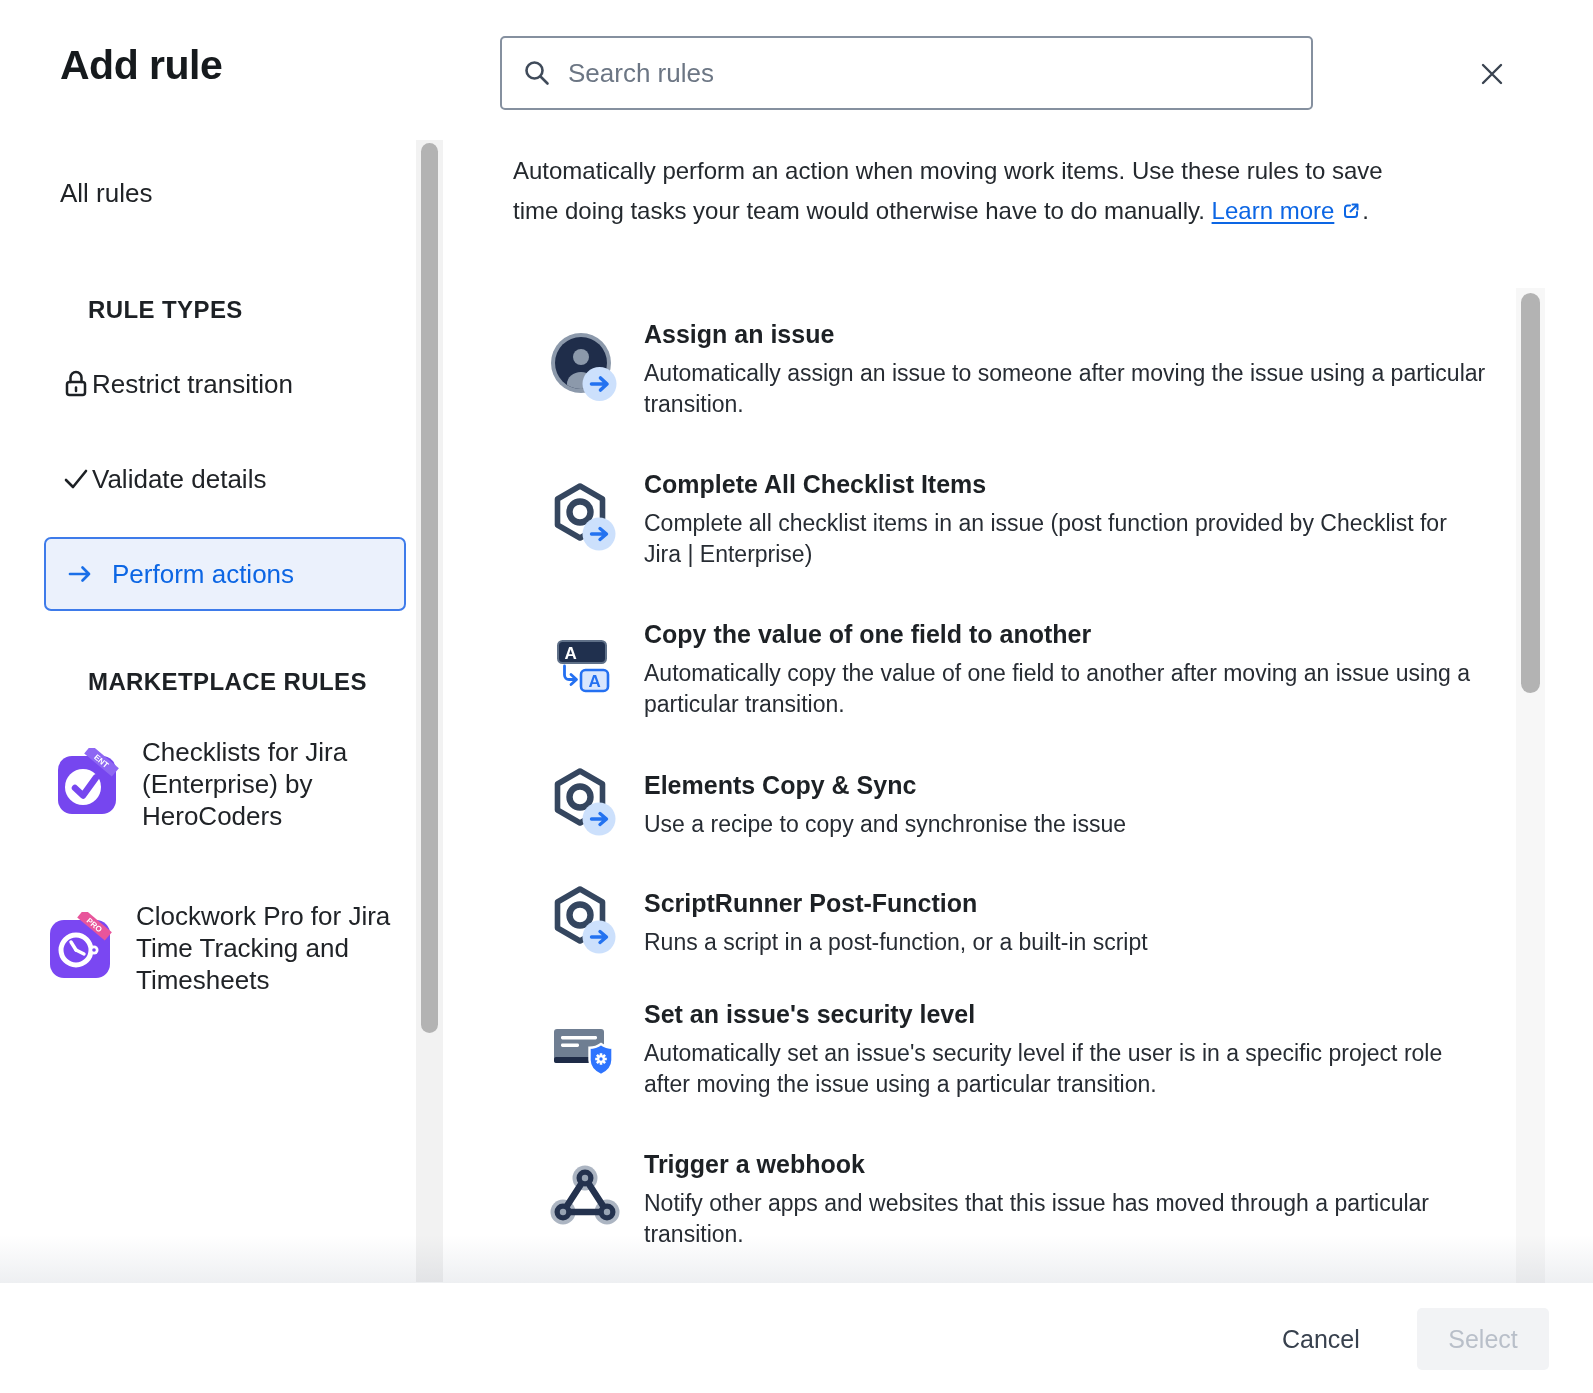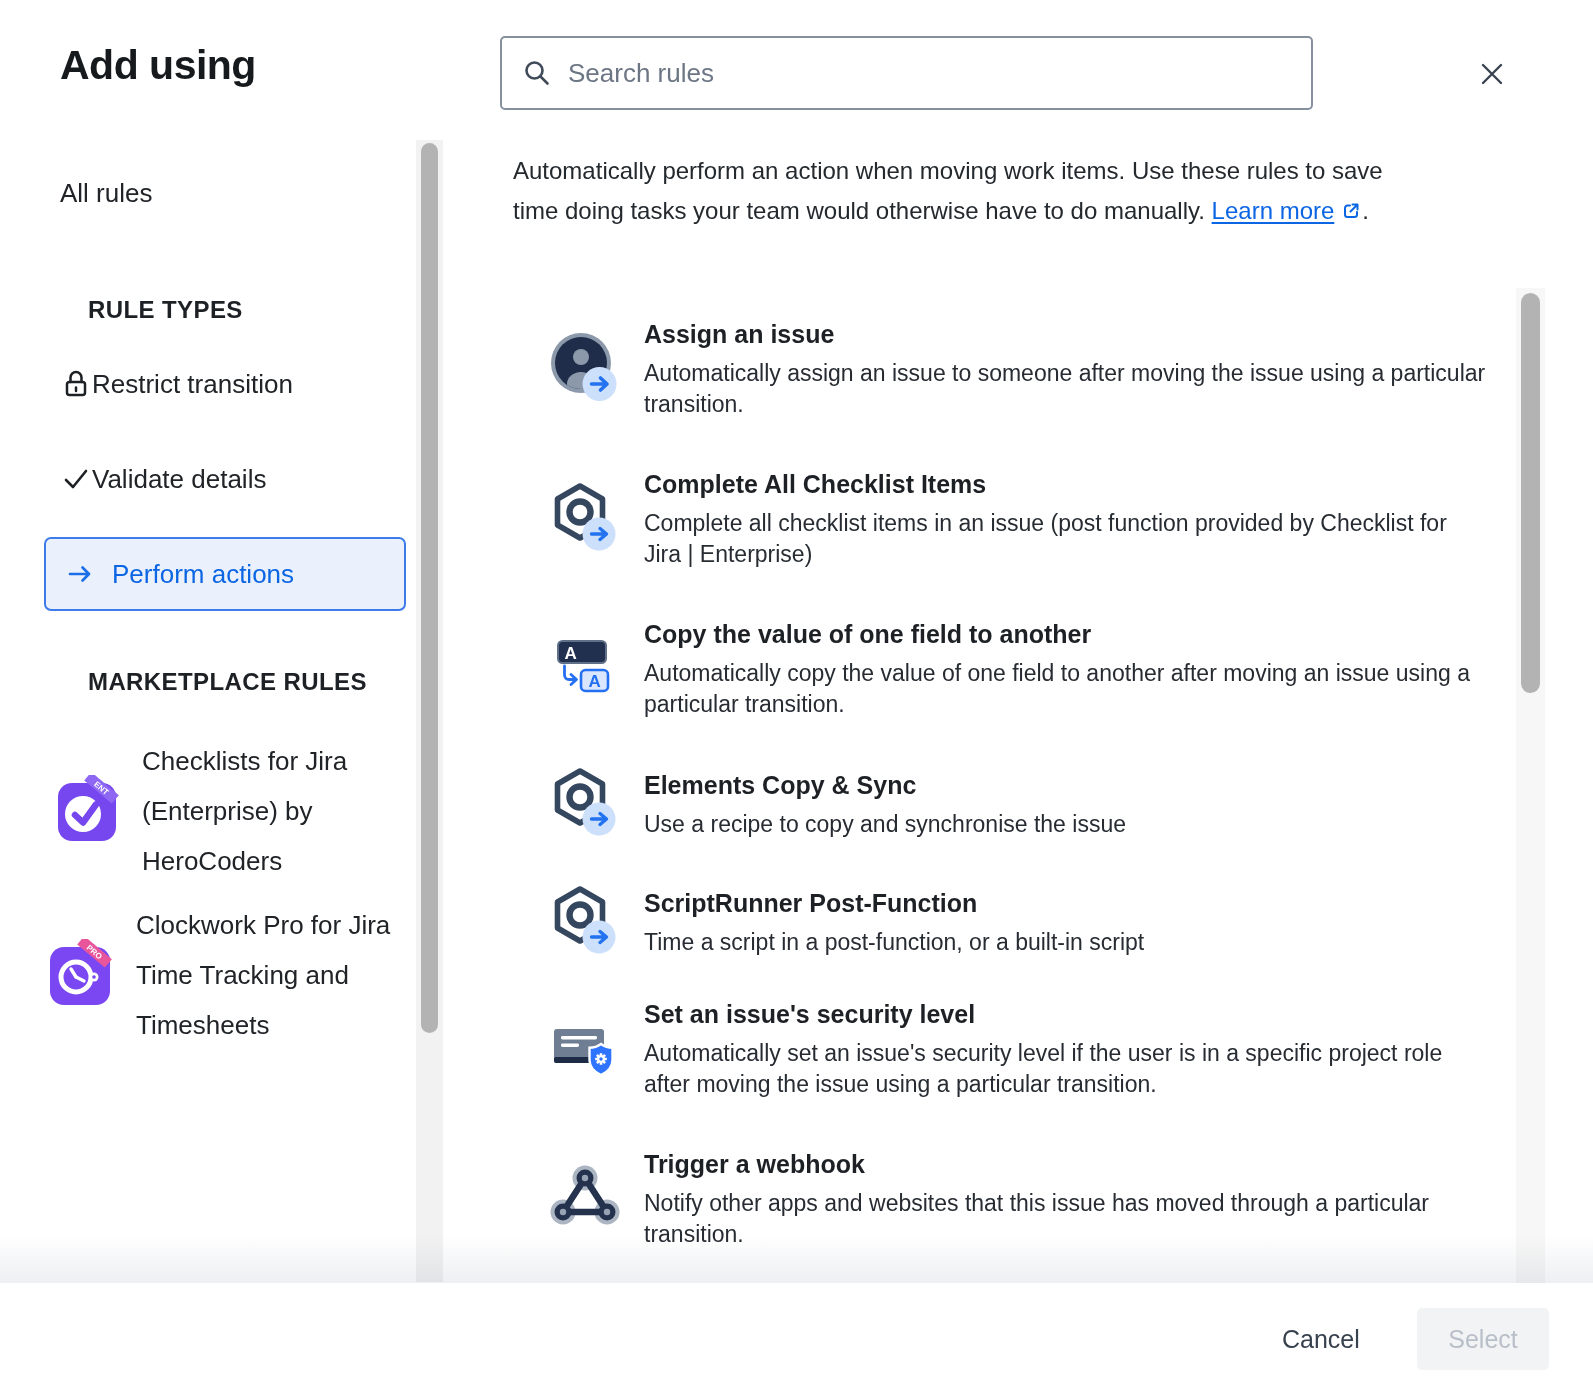--- a/index.html
+++ b/index.html
@@ -41,21 +41,21 @@
   .section-header{left:60px;font-size:24px;font-weight:700;letter-spacing:0.4px;color:#1d2125;margin-left:28px;}
   .side-item{left:60px;display:flex;align-items:center;cursor:pointer;}
   .side-item .ic{width:32px;height:32px;display:flex;align-items:center;justify-content:center;}
   .side-item-selected{
     left:44px;width:362px;height:74px;box-sizing:border-box;
     border:2px solid #3e7bea;background:#ebf1fc;border-radius:7px;
     display:flex;align-items:center;gap:16px;padding-left:18px;cursor:pointer;
   }
   .side-item-selected .lbl{color:#0c66e4;font-size:26px;font-weight:500;}
   .mkt-item{display:flex;align-items:center;gap:16px;cursor:pointer;}
-  .mkt-item .txt{font-size:26px;line-height:50px;color:#202327;}
+  .mkt-item .txt{font-size:26px;line-height:32px;color:#202327;}
 
   
   .rule-item{left:550px;width:940px;display:flex;align-items:center;gap:24px;cursor:pointer;}
   .rule-icon{width:70px;flex:0 0 70px;}
   .rule-title{font-size:25px;font-weight:700;color:#1d2125;margin:0 0 9px 0;}
   .rule-desc{font-size:23px;line-height:31px;color:#272c33;max-width:860px;}
 
   
   .sb-track{background:#f4f4f4;border-radius:0;}
   .sb-thumb{background:#b3b3b3;border-radius:10px;}
@@ -78,21 +78,21 @@
   .select-btn{
     left:1417px;top:1308px;width:132px;height:62px;
     background:#f2f3f5;border:none;border-radius:5px;
     font-size:25px;font-weight:500;color:#b9bfc9;
     font-family:"Liberation Sans",sans-serif;cursor:default;
   }
 </style>
 </head>
 <body>
 
-<div class="abs modal-title">Add using</div>
+<div class="abs modal-title">Add rule</div>
 
 <div class="abs side-label all-rules">All rules</div>
 
 <div class="abs section-header" style="top:296px">RULE TYPES</div>
 
 <div class="abs side-item" style="top:368px">
   <span class="ic">
     <svg width="32" height="32" viewBox="0 0 32 32" fill="none">
       <path d="M10.5 14 V9.5 a5.5 5.5 0 0 1 11 0 V14" stroke="#1d2125" stroke-width="2.5" stroke-linecap="round"></path>
       <rect x="7" y="14" width="18" height="13" rx="2.5" stroke="#1d2125" stroke-width="2.5"></rect>
@@ -255,21 +255,21 @@
   <span class="rule-icon">
     <svg width="70" height="70" viewBox="0 0 70 70">
       <path d="M30 3 L52.5 16 V42 L30 55 L7.5 42 V16 Z" fill="#ffffff" stroke="#35465f" stroke-width="5.6" stroke-linejoin="round"></path>
       <circle cx="30" cy="29" r="10.5" fill="none" stroke="#35465f" stroke-width="6.4"></circle>
       <circle cx="49" cy="51" r="16.5" fill="#cce0fc"></circle>
       <path d="M41.5 51 H56 M50 45.5 L56.5 51 L50 56.5" stroke="#2372f0" stroke-width="3.4" fill="none" stroke-linecap="round" stroke-linejoin="round"></path>
     </svg>
   </span>
   <div>
     <div class="rule-title">ScriptRunner Post-Function</div>
-    <div class="rule-desc">Time a script in a post-function, or a built-in script</div>
+    <div class="rule-desc">Runs a script in a post-function, or a built-in script</div>
   </div>
 </div>
 
 <div class="abs rule-item" style="top:1000px">
   <span class="rule-icon">
     <svg width="70" height="70" viewBox="0 0 70 70">
       <rect x="4" y="16" width="50" height="34" rx="3" fill="#6f7e92"></rect>
       <rect x="4" y="44" width="50" height="6" rx="2" fill="#1e2b47"></rect>
       <rect x="11" y="23" width="36" height="3.4" rx="1.4" fill="#ffffff"></rect>
       <rect x="11" y="30.5" width="18" height="3.4" rx="1.4" fill="#ffffff"></rect>

